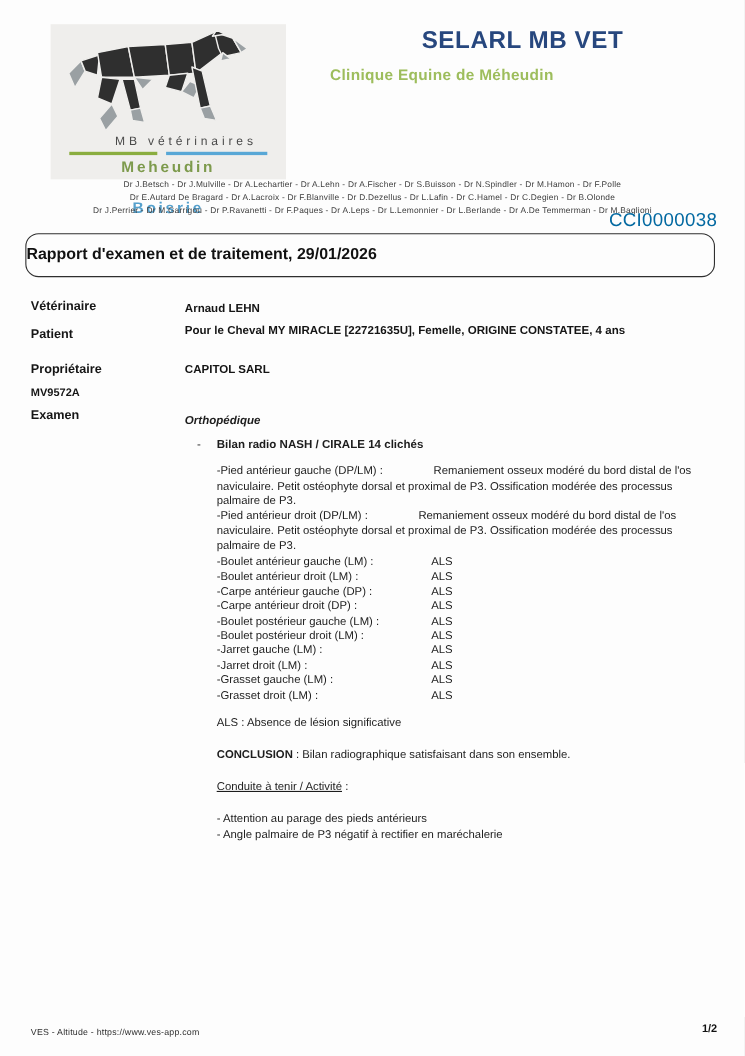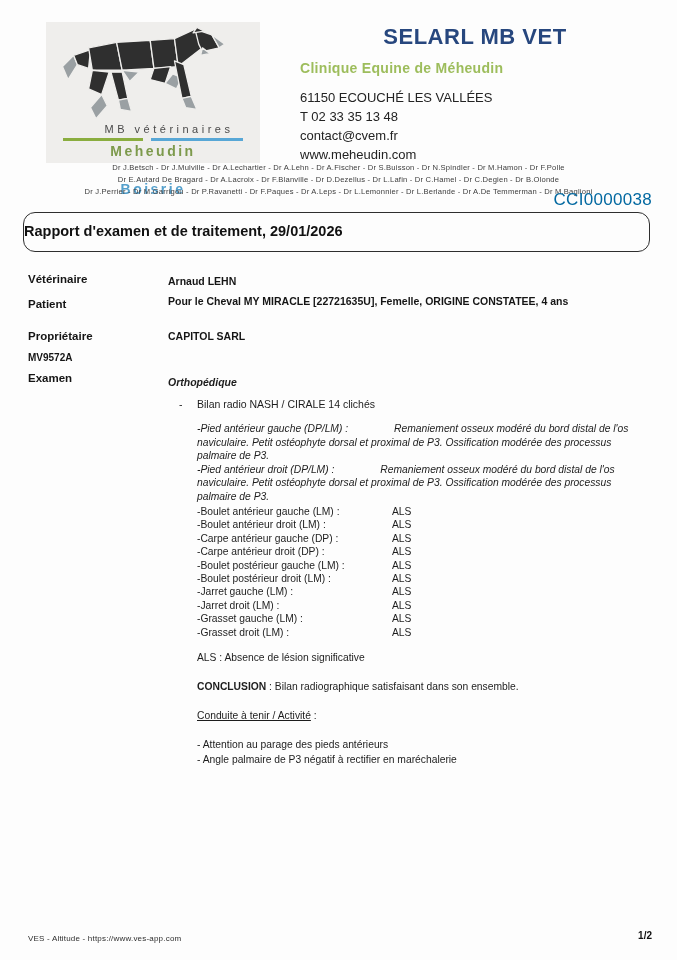--- a/index.html
+++ b/index.html
@@ -65,23 +65,23 @@
   }
 
   
   .flabel{left:28px;font-weight:bold;font-size:11.5px;color:#151515;}
   .fvalue{left:168px;font-weight:bold;font-size:10.5px;color:#151515;}
   .fcode{left:28px;font-weight:bold;font-size:10px;color:#151515;}
 
   
   .cat{left:168px;top:376px;font-weight:bold;font-style:italic;font-size:10.5px;}
   .bullet-dash{left:179px;top:398px;font-size:10.5px;}
-  .bullet-text{left:197px;top:398px;font-weight:normal;font-size:10.5px;}
+  .bullet-text{left:197px;top:398px;font-weight:bold;font-size:10.5px;}
 
-  .findings{left:197px;top:422px;width:452px;font-size:10.3px;line-height:13.5px;font-style:italic;}
+  .findings{left:197px;top:422px;width:452px;font-size:10.3px;line-height:13.5px;}
   .finding .spacer{display:inline-block;width:46px;}
 
   .als-list{left:197px;top:505px;width:452px;font-size:10.3px;line-height:13.4px;}
   .als-row .site{display:inline-block;width:195px;}
 
   .als-note{left:197px;top:652px;font-size:10.3px;}
   .conclusion{left:197px;top:681px;font-size:10.3px;}
   .conclusion b{font-weight:bold;}
   .conduct{left:197px;top:710px;font-size:10.3px;}
   .conduct .u{text-decoration:underline;}
@@ -126,26 +126,20 @@
       <div class="logo-line-blue"></div>
     </div>
     <div class="logo-names">
       <span class="name-green">Meheudin</span>
       <span class="name-blue">Boisrie</span>
     </div>
   </div>
 
   <div class="abs company">SELARL MB VET</div>
   <div class="abs clinic">Clinique Equine de Méheudin</div>
-  <div class="abs addr">
-    <div>61150 ECOUCHÉ LES VALLÉES</div>
-    <div>T 02 33 35 13 48</div>
-    <div>contact@cvem.fr</div>
-    <div>www.meheudin.com</div>
-  </div>
 
   <div class="abs doctors">
     <div>Dr J.Betsch - Dr J.Mulville - Dr A.Lechartier - Dr A.Lehn - Dr A.Fischer - Dr S.Buisson - Dr N.Spindler - Dr M.Hamon - Dr F.Polle</div>
     <div>Dr E.Autard De Bragard - Dr A.Lacroix - Dr F.Blanville - Dr D.Dezellus - Dr L.Lafin - Dr C.Hamel - Dr C.Degien - Dr B.Olonde</div>
     <div>Dr J.Perrier - Dr M.Garrigou - Dr P.Ravanetti - Dr F.Paques - Dr A.Leps - Dr L.Lemonnier - Dr L.Berlande - Dr A.De Temmerman - Dr M.Baglioni</div>
   </div>
 
   <div class="abs cci">CCI0000038</div>
 
   <div class="abs title-box">

